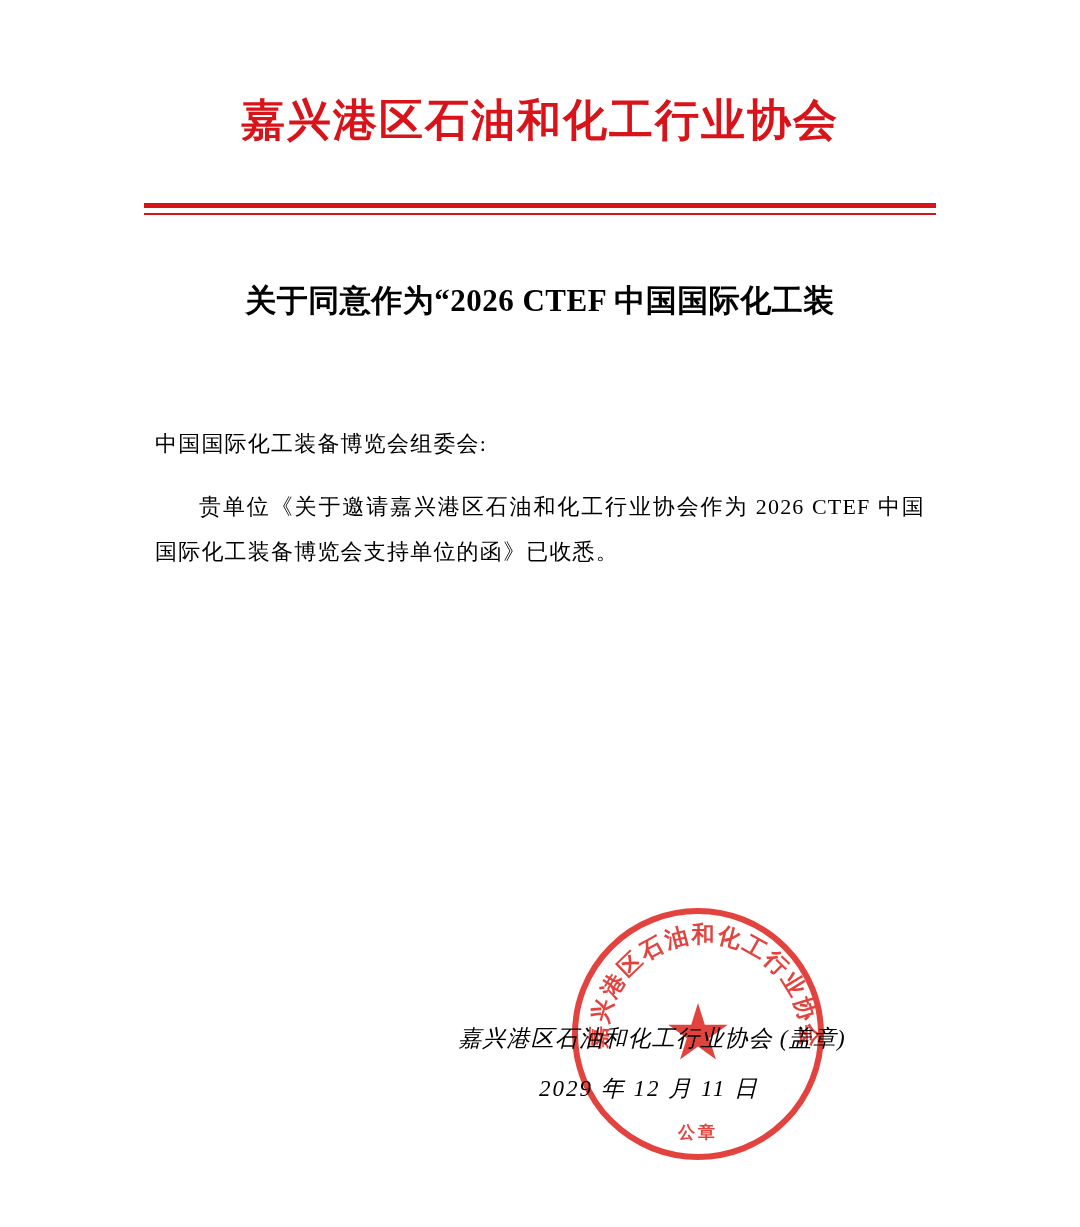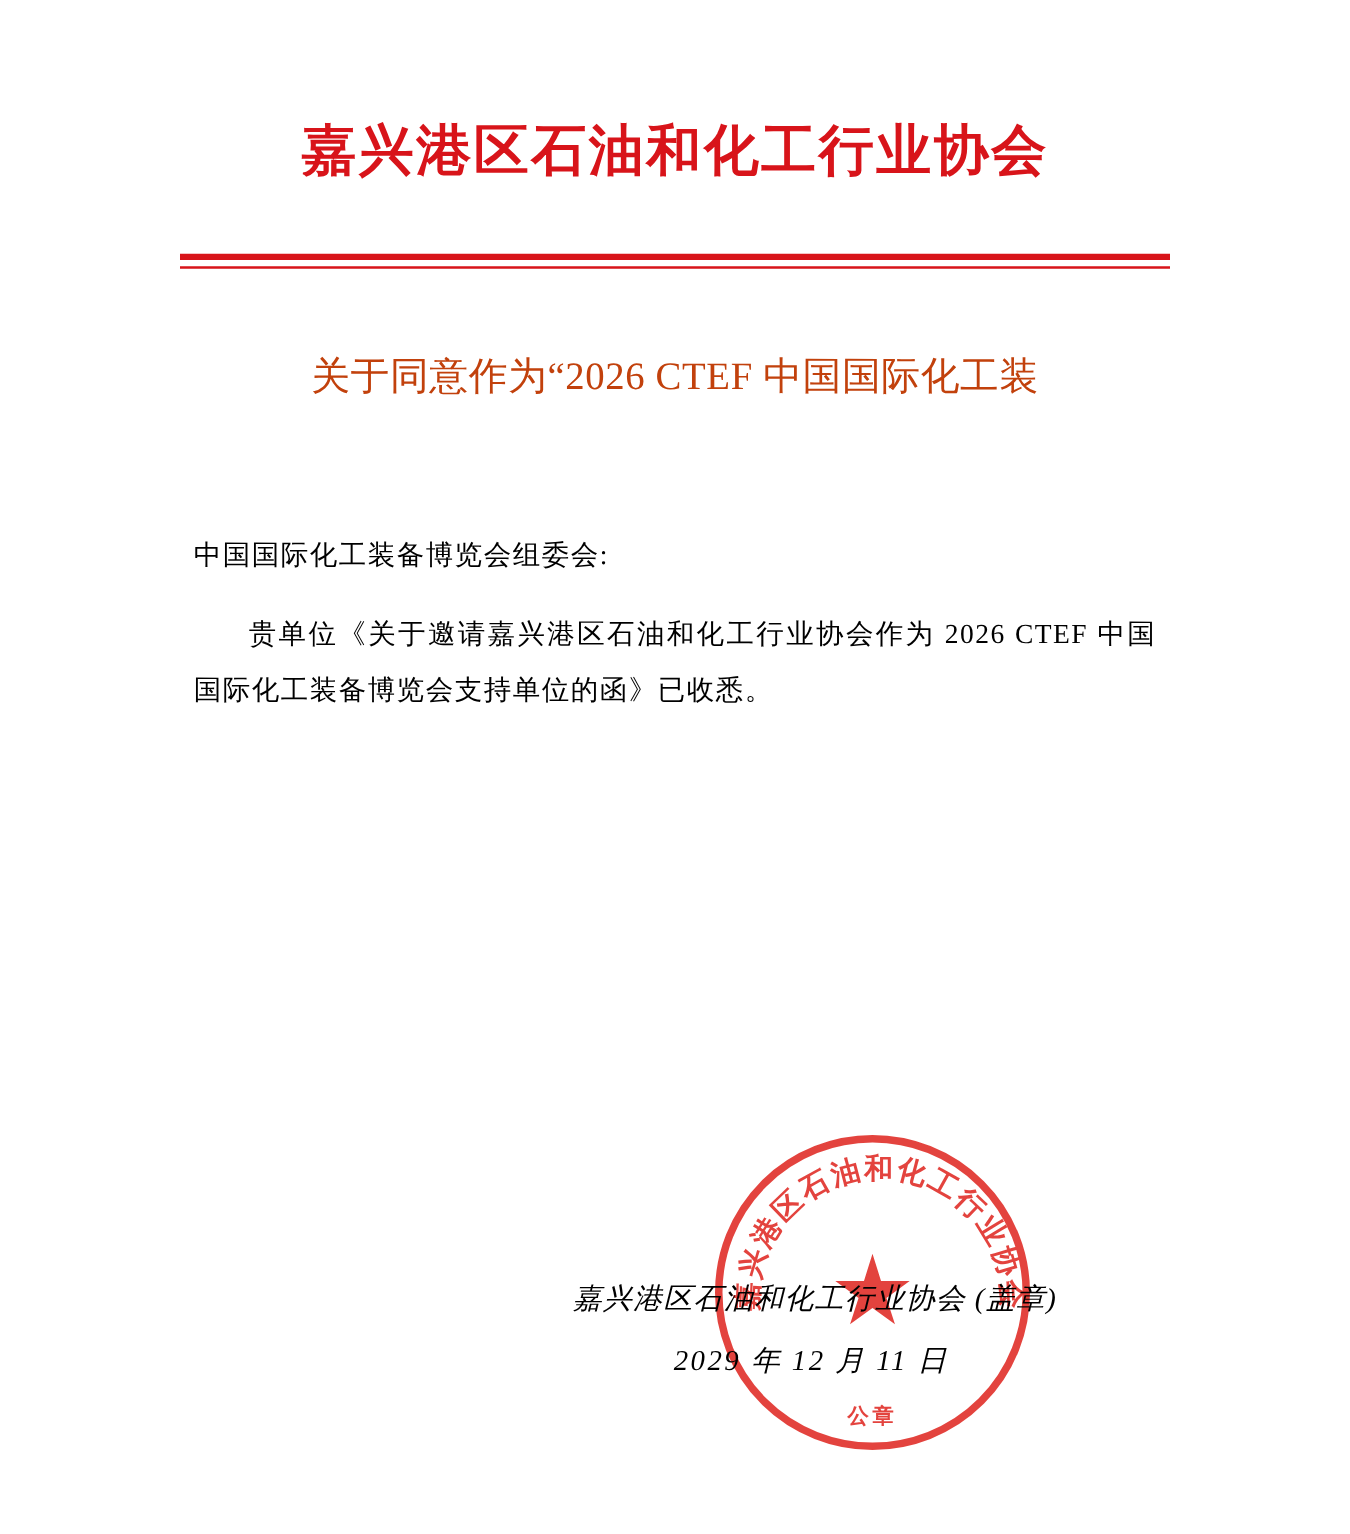--- a/index.html
+++ b/index.html
@@ -56,25 +56,25 @@
     height: 2px;
     background: #d8141a;
     width: 100%;
   }
 
   
   .doc-title {
     margin: 62px auto 0 auto;
     width: 780px;
     text-align: center;
-    font-weight: normal;
+    font-weight: bold;
     font-size: 31px;
     line-height: 1.55;
     letter-spacing: 0.5px;
-    color: #c2410c;
+    color: #000000;
   }
   .doc-title .ln2 { display: block; }
 
   
   .body-block {
     margin: 96px auto 0 auto;
     width: 770px;
     font-size: 22px;
     line-height: 2.05;
     letter-spacing: 1.2px;

